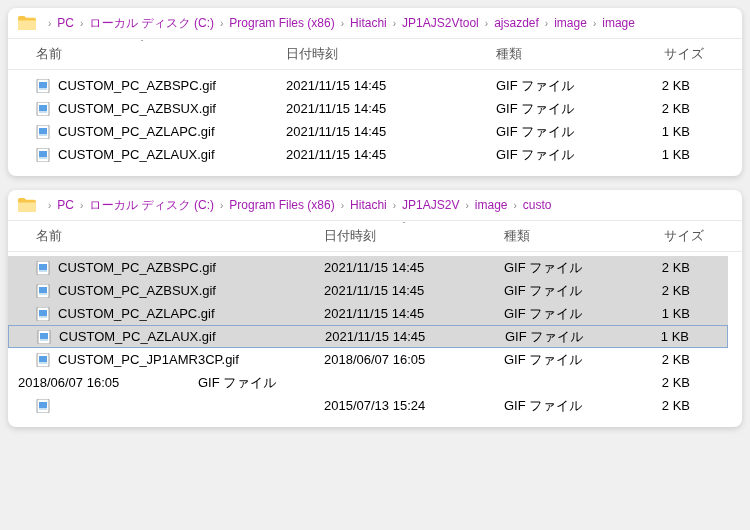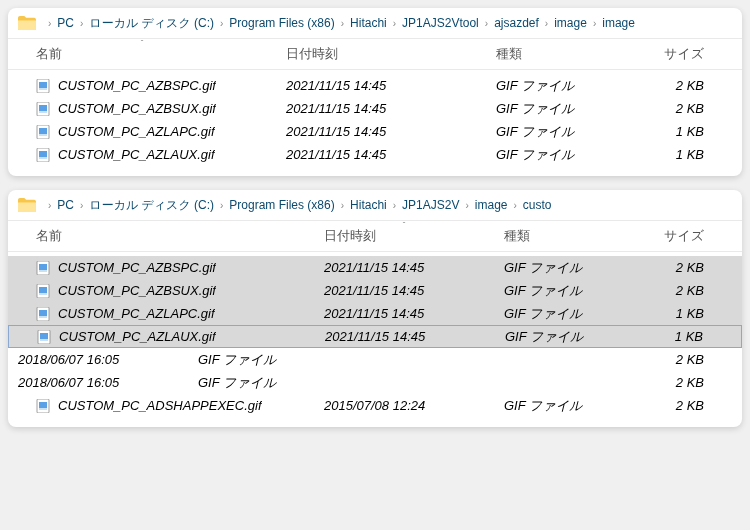--- a/index.html
+++ b/index.html
@@ -32,21 +32,21 @@
     width: 18px;
     height: 15px;
     margin-right: 6px;
     flex-shrink: 0;
   }
   .breadcrumb .sep {
     margin: 0 6px;
     color: #888;
     font-size: 10px;
   }
-  .breadcrumb .crumb { color: #0c4a6e; }
+  .breadcrumb .crumb { color: #a21caf; }
   .header-row {
     display: flex;
     border-top: 1px solid #e9e9e9;
     border-bottom: 1px solid #e9e9e9;
     color: #555;
     font-size: 13px;
     padding: 0;
   }
   .cell { padding: 6px 10px; display:flex; align-items:center; }
   .col-name-1 { width: 268px; padding-left: 28px; }
@@ -59,21 +59,21 @@
   .col-size-2 { flex:1; text-align:right; justify-content:flex-end; padding-right:38px;}
   .sort-col { position: relative; }
   .sort-col .sort-arrow {
     position:absolute;
     top:-1px;
     left:50%;
     transform:translateX(-50%);
     font-size:8px;
     color:#777;
   }
-  .files { padding: 4px 0 10px 0; font-style: italic; }
+  .files { padding: 4px 14px 10px 0; }
   .file-row {
     display: flex;
     align-items: center;
     font-size: 13px;
     height: 23px;
   }
   .file-row.selected { background: #d9d9d9; }
   .file-row.selected.last { border:1px solid #8aa8d0; }
   .file-name { display:flex; align-items:center; overflow:hidden; }
   .file-name .fname { white-space:nowrap; overflow:hidden; text-overflow:ellipsis; }
@@ -273,38 +273,47 @@
               <rect x="3" y="9" width="8" height="2" fill="#c8e0f0"></rect>
             </svg>
           </span>
           <span class="fname">CUSTOM_PC_AZLAUX.gif</span>
         </div>
         <div class="cell col-date-2">2021/11/15 14:45</div>
         <div class="cell col-type-2">GIF ファイル</div>
         <div class="cell col-size-2">1 KB</div>
       </div>
       <div class="file-row">
+        <div class="cell col-name-2 file-name">
+          <span class="icon-file">
+            <svg viewBox="0 0 14 14">
+              <rect x="1" y="0" width="12" height="14" rx="1" fill="#fff" stroke="#888" stroke-width="0.8"></rect>
+              <rect x="3" y="3" width="8" height="6" fill="#5aa0e6"></rect>
+              <rect x="3" y="9" width="8" height="2" fill="#c8e0f0"></rect>
+            </svg>
+          </span>
+          <span class="fname">CUSTOM_PC_JP1AMR3CP.gif</span>
+        </div>
         <div class="cell col-date-2">2018/06/07 16:05</div>
         <div class="cell col-type-2">GIF ファイル</div>
         <div class="cell col-size-2">2 KB</div>
       </div>
       <div class="file-row">
         <div class="cell col-date-2">2018/06/07 16:05</div>
         <div class="cell col-type-2">GIF ファイル</div>
         <div class="cell col-size-2">2 KB</div>
       </div>
       <div class="file-row">
         <div class="cell col-name-2 file-name">
           <span class="icon-file">
             <svg viewBox="0 0 14 14">
               <rect x="1" y="0" width="12" height="14" rx="1" fill="#fff" stroke="#888" stroke-width="0.8"></rect>
               <rect x="3" y="3" width="8" height="6" fill="#5aa0e6"></rect>
               <rect x="3" y="9" width="8" height="2" fill="#c8e0f0"></rect>
             </svg>
           </span>
-          <span class="fname">CUSTOM_PC_ADSHAPPEXEC.gif</span>
-        </div>
-        <div class="cell col-date-2">2015/07/08 12:24</div>
+        </div>
+        <div class="cell col-date-2">2015/07/13 15:24</div>
         <div class="cell col-type-2">GIF ファイル</div>
         <div class="cell col-size-2">2 KB</div>
       </div>
     </div>
 </div>
 
 </body></html>

